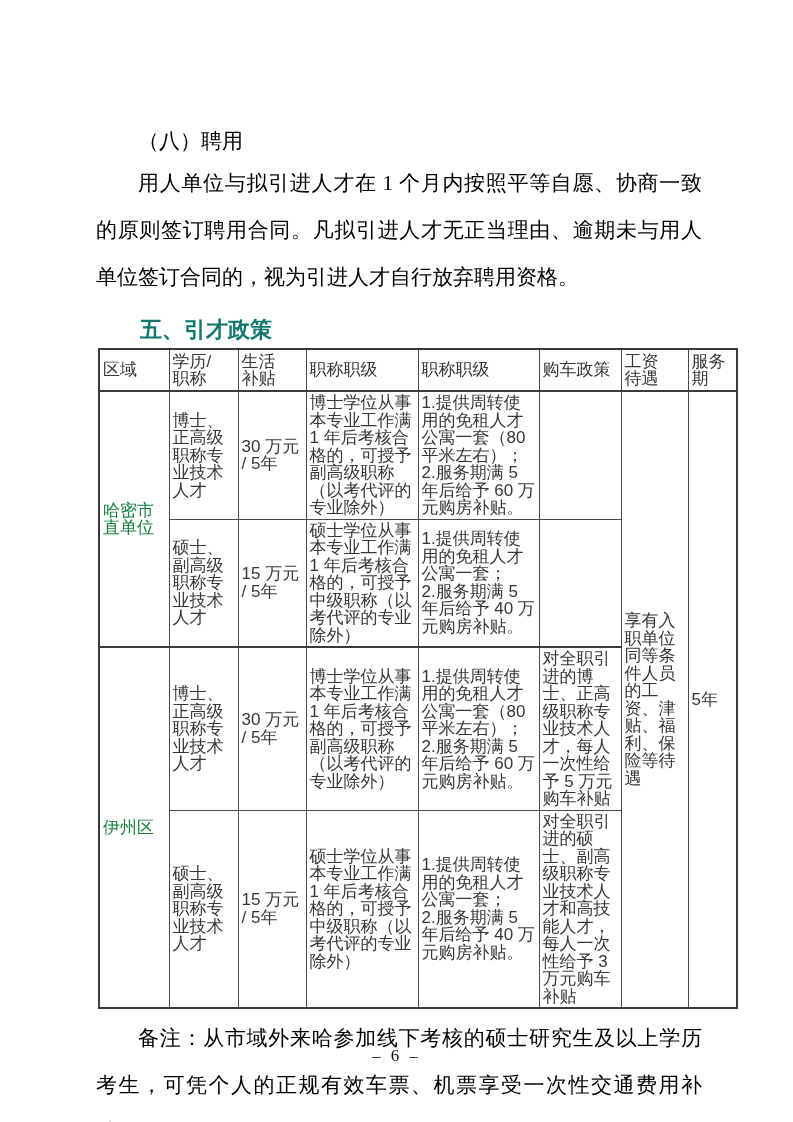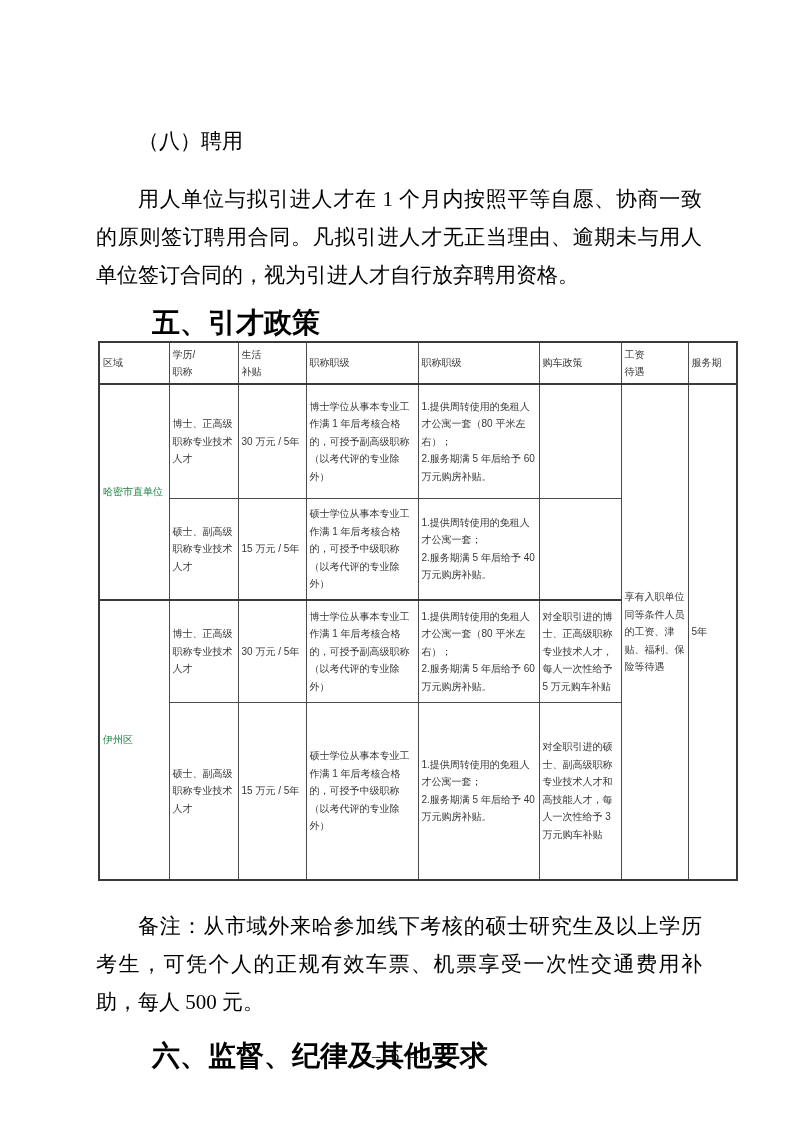--- a/index.html
+++ b/index.html
@@ -7,33 +7,33 @@
     position:relative; width:793px; height:1122px; background:#ffffff;
     color:#000; overflow:hidden; font-family:"Liberation Serif", serif;
   }
   .content { position:absolute; left:96px; top:0; width:606px; }
 
   .h-kai {
     margin:128px 0 0 0; font-size:21px; line-height:26px; font-weight:400;
     text-indent:2em; font-family:"Liberation Serif", serif;
   }
   .para {
-    margin:26px 0 0 0; font-size:21px; line-height:38px; font-weight:400;
+    margin:6px 0 0 0; font-size:21px; line-height:47px; font-weight:400;
     text-align:justify; text-indent:2em; font-family:"Liberation Serif", serif;
   }
   .h-hei {
     font-family:"Liberation Sans", sans-serif; font-weight:700;
-    font-size:28px; line-height:26px; text-indent:2em; color:#000000;
+    font-size:22px; line-height:26px; text-indent:2em; color:#0f766e;
   }
   .h-sec5 { margin:16px 0 5px 0; }
   .h-sec6 { margin:22px 0 0 0; }
 
   table.policy {
     border-collapse:collapse; table-layout:fixed; width:638px; margin-left:2px;
-    font-family:"Liberation Sans", sans-serif; font-size:10px; line-height:17.5px;
+    font-family:"Liberation Sans", sans-serif; font-size:17px; line-height:17.5px;
     color:#363636; border:2px solid #3a3a3a;
   }
   table.policy th, table.policy td {
     border:1px solid #4a4a4a; padding:2px 3px; vertical-align:middle;
     text-align:left; font-weight:400; white-space:pre-line; word-break:break-all;
   }
   table.policy thead th { border-bottom:2px solid #3a3a3a; }
   tr.sec-split td { border-top:2px solid #3a3a3a; }
   td.region { font-weight:700; color:#15803d; }
   td.salary { text-align:justify; }

